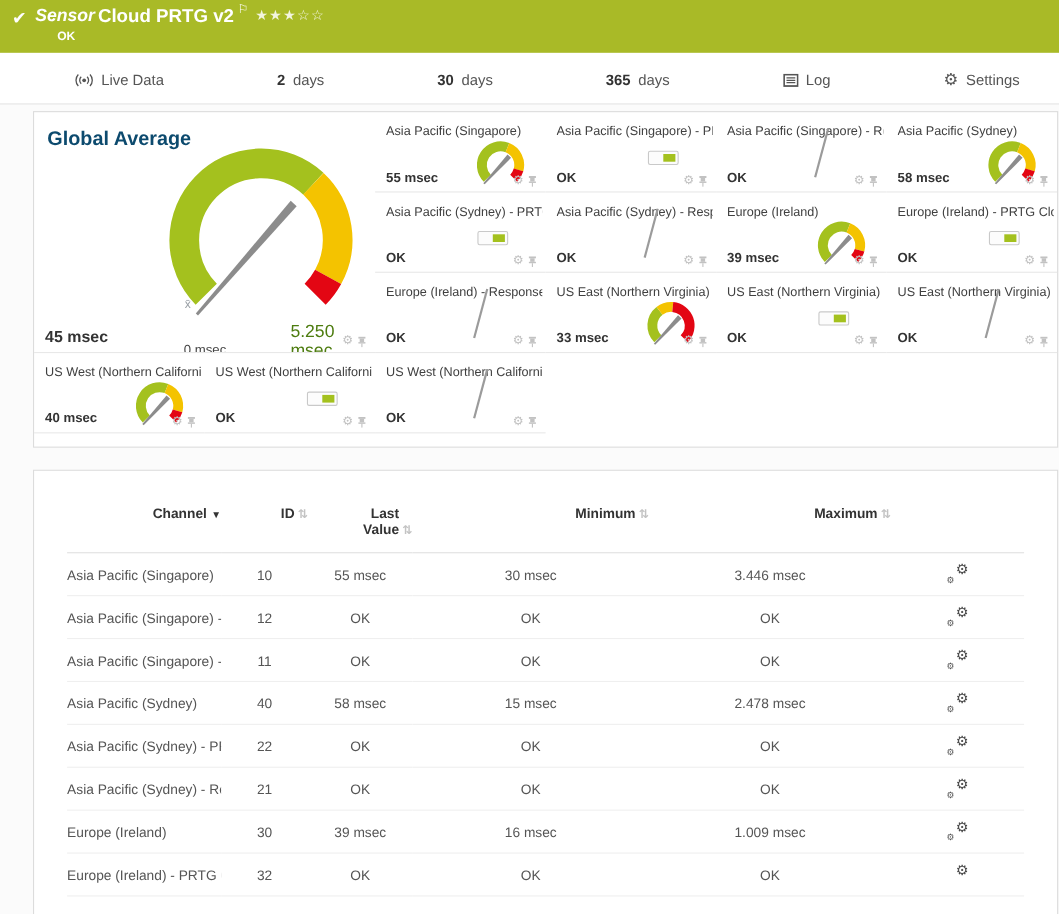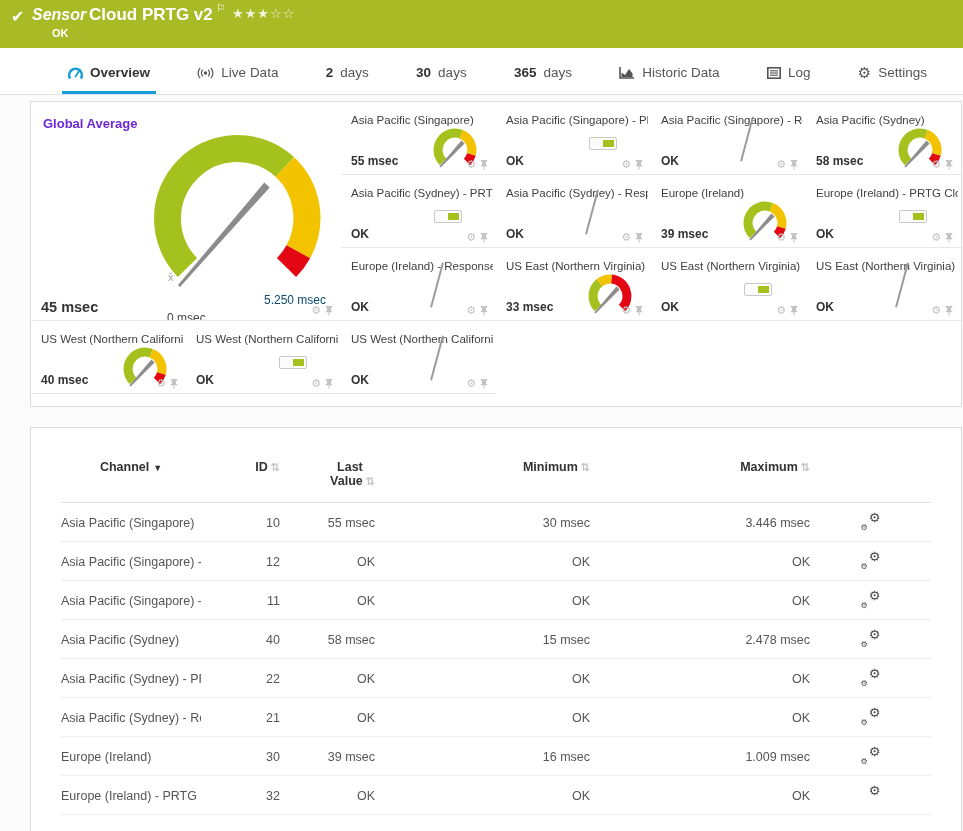--- a/index.html
+++ b/index.html
@@ -44,44 +44,44 @@
   .panel-value{position:absolute;left:10px;bottom:6px;font-size:12px;font-weight:700;color:#333;}
   .panel-foot{position:absolute;right:8px;bottom:4px;display:flex;gap:4px;align-items:center;color:#c2c2c2;}
   .panel-gear{font-size:11px;line-height:1;cursor:pointer;}
   .pin-icon{display:inline-flex;line-height:0;cursor:pointer;}
   .small-gauge{position:absolute;right:8px;bottom:2px;line-height:0;}
   .toggle{position:absolute;right:34px;bottom:24px;width:26px;height:11px;border:1px solid #c9c9c9;border-radius:2px;background:#fcfcfc;}
   .toggle-knob{position:absolute;right:2px;top:2px;width:11px;height:7px;background:var(--gauge-green,#a4c11e);}
   .slash{position:absolute;right:58px;bottom:12px;width:2px;height:46px;background:#9b9b9b;transform:rotate(15deg);}
   
   .panel.global{grid-column:1 / span 2;grid-row:1 / span 3;}
-  .global .panel-title{top:14px;left:12px;font-size:13px;font-weight:700;color:#6d28d9;white-space:nowrap;}
+  .global .panel-title{top:14px;left:12px;font-size:18px;font-weight:700;color:#0c4a6e;white-space:nowrap;}
   .global .big-gauge{position:absolute;left:86px;top:16px;line-height:0;}
   .global .scale-min{position:absolute;left:136px;top:209px;font-size:12px;color:#444;}
-  .global .scale-max{position:absolute;left:233px;top:191px;font-size:12px;color:#0c4a6e;}
+  .global .scale-max{position:absolute;left:233px;top:191px;font-size:16px;color:#4d7c0f;}
   .global .mean-marker{position:absolute;left:137px;top:169px;font-size:11px;color:#9aa0a6;}
   .global .panel-value{font-size:14.5px;bottom:5px;}
   
   .table-card{
     width:932px;margin:20px 0 0 30px;background:#fff;border:1px solid #dcdcdc;
     box-sizing:border-box;padding:10px 30px 0 30px;height:430px;
   }
   table{width:100%;border-collapse:collapse;table-layout:fixed;}
   th{
     font-size:12.5px;color:#333;font-weight:700;text-align:right;
     padding:22px 0 14px;border-bottom:1px solid #e0e0e0;vertical-align:top;cursor:pointer;
   }
-  th.c-channel{text-align:center;}
+  th.c-channel{text-align:right;}
   th.c-actions{cursor:default;}
   th .wrap{display:inline-block;max-width:48px;text-align:right;}
   .sort{color:#c3c3c3;font-size:11px;margin-left:3px;}
   .sort-active{color:#333;font-size:9px;margin-left:4px;}
   td{
     font-size:12.5px;color:#555;padding:10px 0 9px;border-bottom:1px solid #efefef;
-    text-align:right;white-space:nowrap;overflow:hidden;
+    text-align:center;white-space:nowrap;overflow:hidden;
   }
   td.c-channel{text-align:left;}
   td.c-actions{text-align:center;}
   tr.trow{cursor:pointer;}
   .gears{position:relative;display:inline-block;width:20px;height:16px;color:#4a4a4a;cursor:pointer;}
   .gears .g1{position:absolute;right:0;top:-3px;font-size:13px;}
   .gears .g2{position:absolute;left:0;bottom:-3px;font-size:8px;}
 </style>
 </head>
 <body style="--brand-green: #a9ba27; --tab-blue: #199ed9; --gauge-green: #a4c11e;">
@@ -89,29 +89,20 @@
 <div class="topbar">
   <span class="check">✔</span>
   <span class="kind">Sensor</span>
   <span class="sensor-title">Cloud PRTG v2</span>
   <span class="flag">⚐</span>
   <span class="stars"><span>★</span><span>★</span><span>★</span><span>☆</span><span>☆</span></span>
   <span class="status">OK</span>
 </div>
 
 <div class="tabbar">
-    <div class="tab active">
-      <span class="tabicon">
-        <svg width="15" height="14" viewBox="0 0 15 14">
-          <path d="M2.2 12.5 A6.3 6.3 0 1 1 12.8 12.5" fill="none" stroke="#199ed9" stroke-width="2.6"></path>
-          <line x1="7.5" y1="10.5" x2="11.3" y2="4.7" stroke="#199ed9" stroke-width="1.8" stroke-linecap="round"></line>
-        </svg>
-      </span>
-      <span>Overview</span>
-    </div>
     <div class="tab">
       <span class="tabicon">
         <svg width="17" height="12" viewBox="0 0 17 12">
           <circle cx="8.5" cy="6" r="1.7" fill="#555"></circle>
           <path d="M5.8 2.8 A4.5 4.5 0 0 0 5.8 9.2" fill="none" stroke="#555" stroke-width="1.2"></path>
           <path d="M11.2 2.8 A4.5 4.5 0 0 1 11.2 9.2" fill="none" stroke="#555" stroke-width="1.2"></path>
           <path d="M3.2 0.8 A7.5 7.5 0 0 0 3.2 11.2" fill="none" stroke="#555" stroke-width="1.2"></path>
           <path d="M13.8 0.8 A7.5 7.5 0 0 1 13.8 11.2" fill="none" stroke="#555" stroke-width="1.2"></path>
         </svg>
       </span>
@@ -121,29 +112,20 @@
       <b>2</b>
       <span>days</span>
     </div>
     <div class="tab">
       <b>30</b>
       <span>days</span>
     </div>
     <div class="tab">
       <b>365</b>
       <span>days</span>
-    </div>
-    <div class="tab">
-      <span class="tabicon">
-        <svg width="16" height="13" viewBox="0 0 16 13">
-          <path d="M2.5 11 L2.5 6.5 L6 9 L10 3 L13.5 7.5 L13.5 11 Z" fill="#555"></path>
-          <path d="M1 1 L1 12 L15 12" fill="none" stroke="#555" stroke-width="1.6"></path>
-        </svg>
-      </span>
-      <span>Historic Data</span>
     </div>
     <div class="tab">
       <span class="tabicon">
         <svg width="14" height="12" viewBox="0 0 14 12">
           <rect x="0.8" y="0.8" width="12.4" height="10.4" fill="none" stroke="#555" stroke-width="1.6"></rect>
           <line x1="3" y1="3.8" x2="11" y2="3.8" stroke="#555" stroke-width="1.1"></line>
           <line x1="3" y1="6" x2="11" y2="6" stroke="#555" stroke-width="1.1"></line>
           <line x1="3" y1="8.2" x2="11" y2="8.2" stroke="#555" stroke-width="1.1"></line>
         </svg>
       </span>

